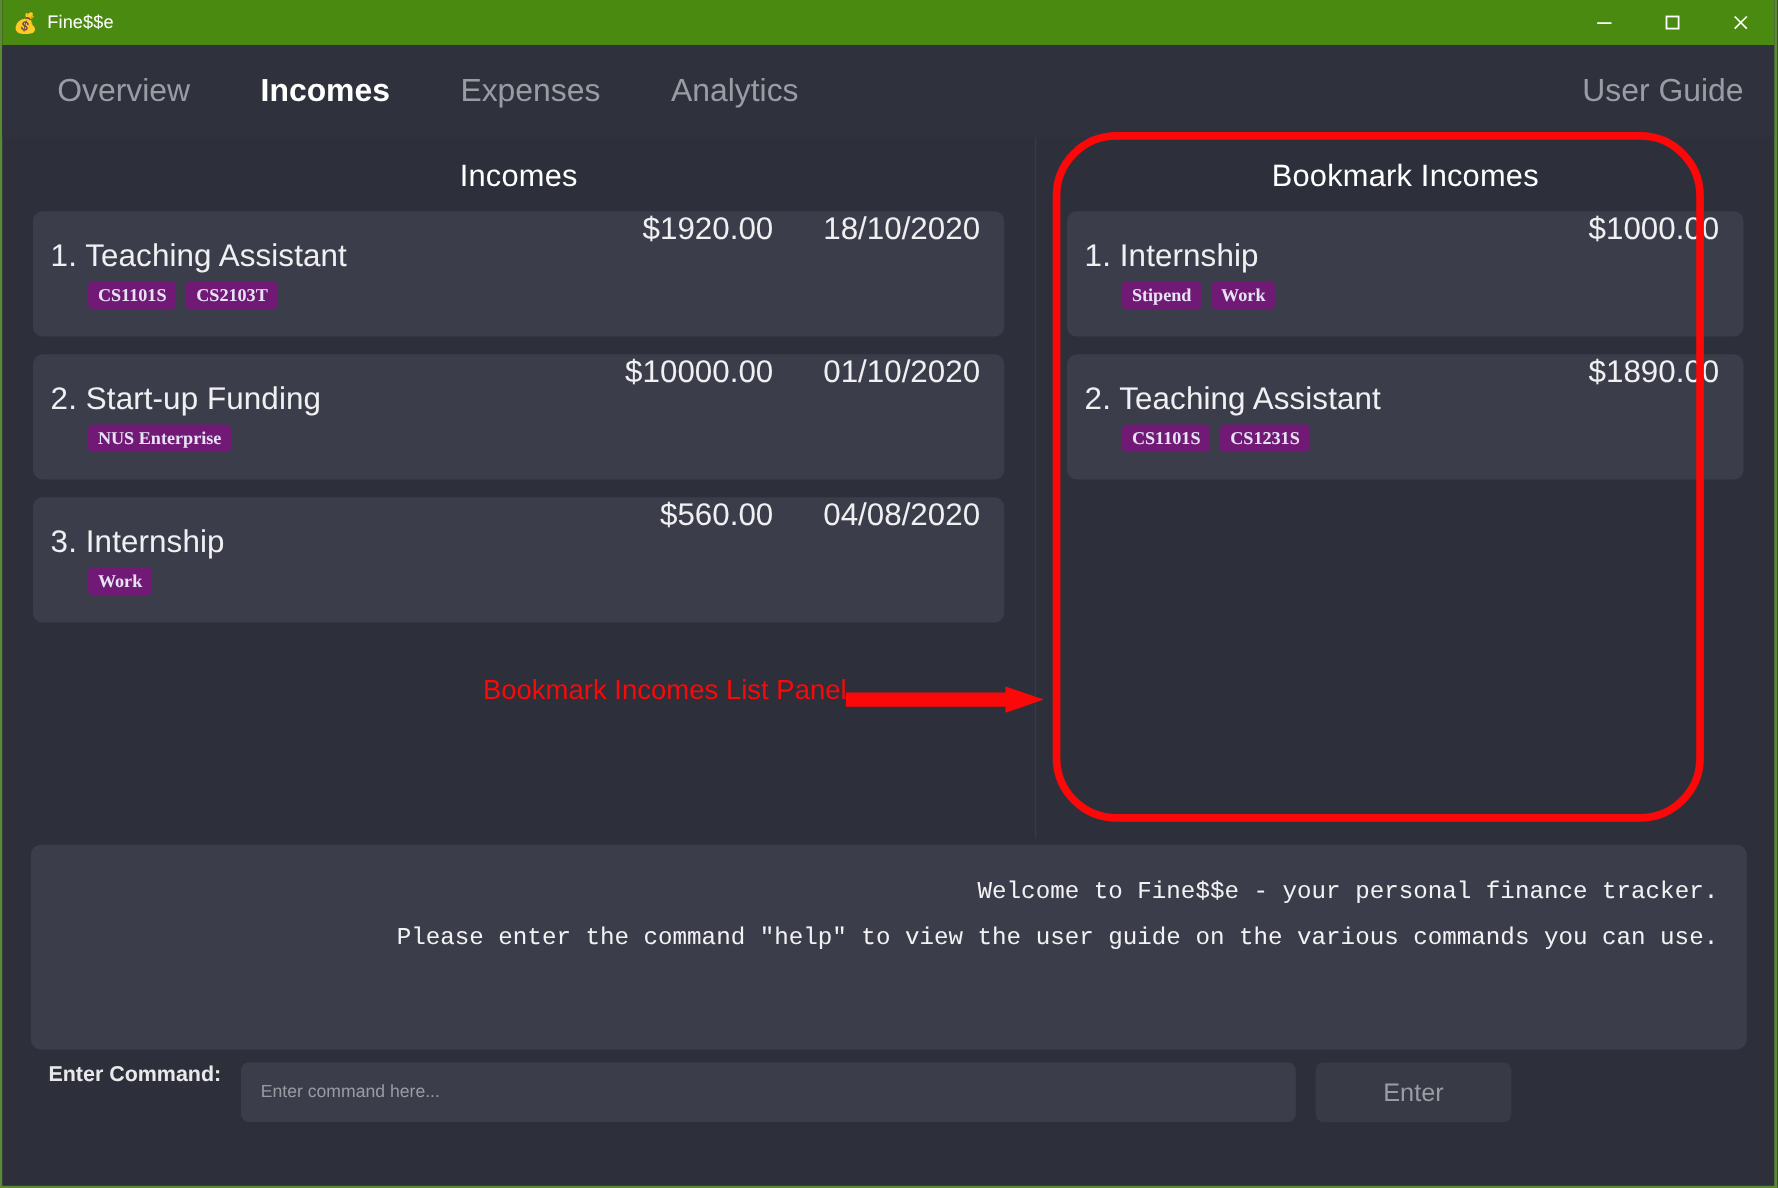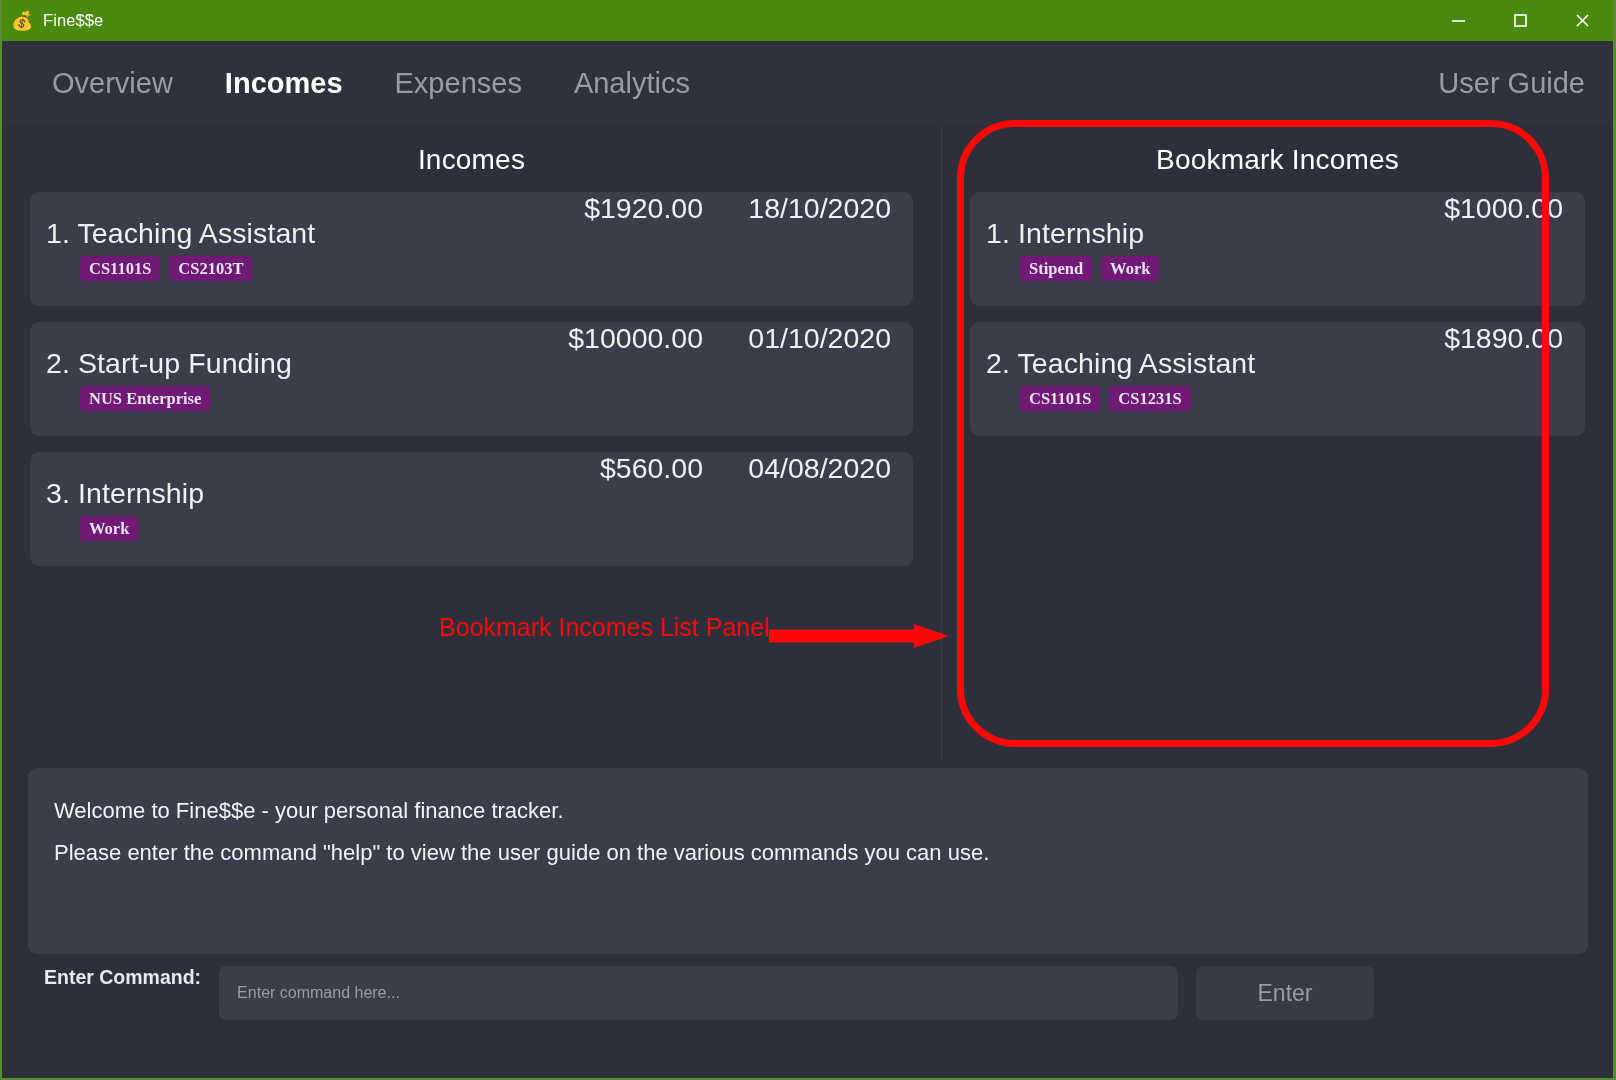--- a/index.html
+++ b/index.html
@@ -64,21 +64,21 @@
     top: 41px; left: 0;
     width: 100%;
     height: 84px;
     background: #2f323d;
     display: flex;
     align-items: center;
   }
   .nav-tabs {
     display: flex;
     align-items: flex-end;
-    gap: 4px;
+    gap: 16px;
     padding-left: 26px;
   }
   .nav-tab {
     font-size: 29px;
     color: #9a9ca4;
     padding: 0 24px;
     white-space: nowrap;
   }
   .nav-tab.active {
     color: #ffffff;
@@ -186,24 +186,25 @@
     position: absolute;
     left: 26px;
     top: 768px;
     width: 1560px;
     height: 186px;
     background: #3b3e4a;
     border-radius: 9px;
     padding: 22px 26px;
   }
   .result-line {
-    font-family: Liberation Sans, sans-serif;
+    font-family: Liberation Mono, monospace;
     color: #f2f2f4;
     font-size: 22px;
     line-height: 1.9;
+    text-align: right;
   }
 
   
   .cmdbar {
     position: absolute;
     left: 0;
     top: 966px;
     width: 1396px;
     height: 70px;
     display: flex;

